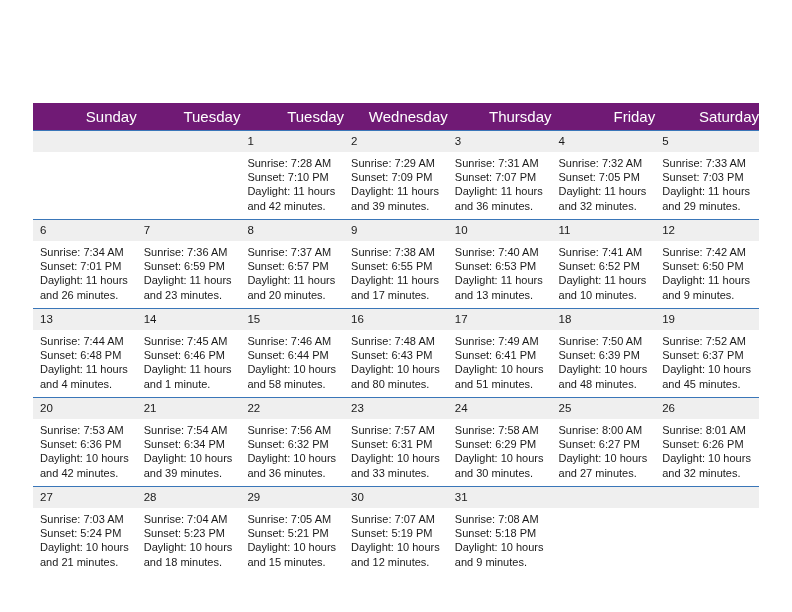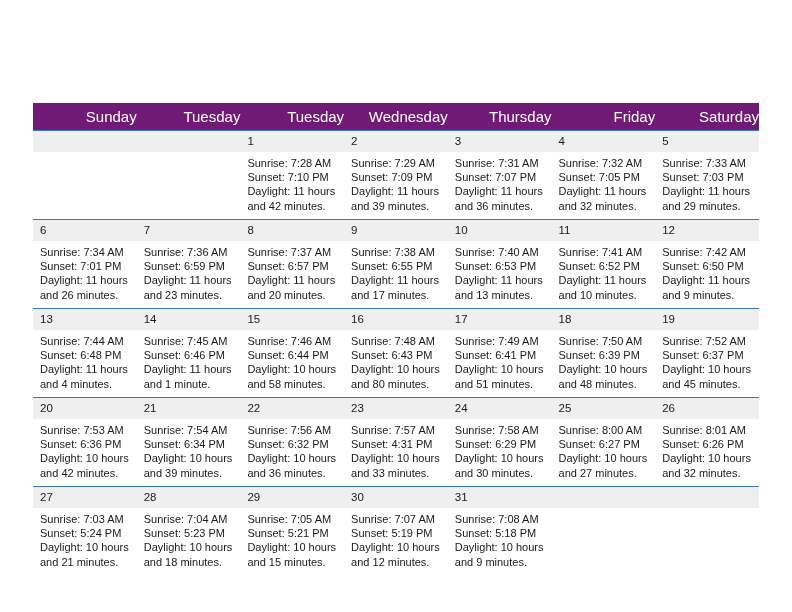--- a/index.html
+++ b/index.html
@@ -382,21 +382,21 @@
               <div>Sunrise: 7:56 AM</div>
               <div>Sunset: 6:32 PM</div>
               <div>Daylight: 10 hours</div>
               <div>and 36 minutes.</div>
             </div>
           </td>
           <td>
             <div class="daynum">23</div>
             <div class="info">
               <div>Sunrise: 7:57 AM</div>
-              <div>Sunset: 4:31 PM</div>
+              <div>Sunset: 6:31 PM</div>
               <div>Daylight: 10 hours</div>
               <div>and 33 minutes.</div>
             </div>
           </td>
           <td>
             <div class="daynum">24</div>
             <div class="info">
               <div>Sunrise: 7:58 AM</div>
               <div>Sunset: 6:29 PM</div>
               <div>Daylight: 10 hours</div>

